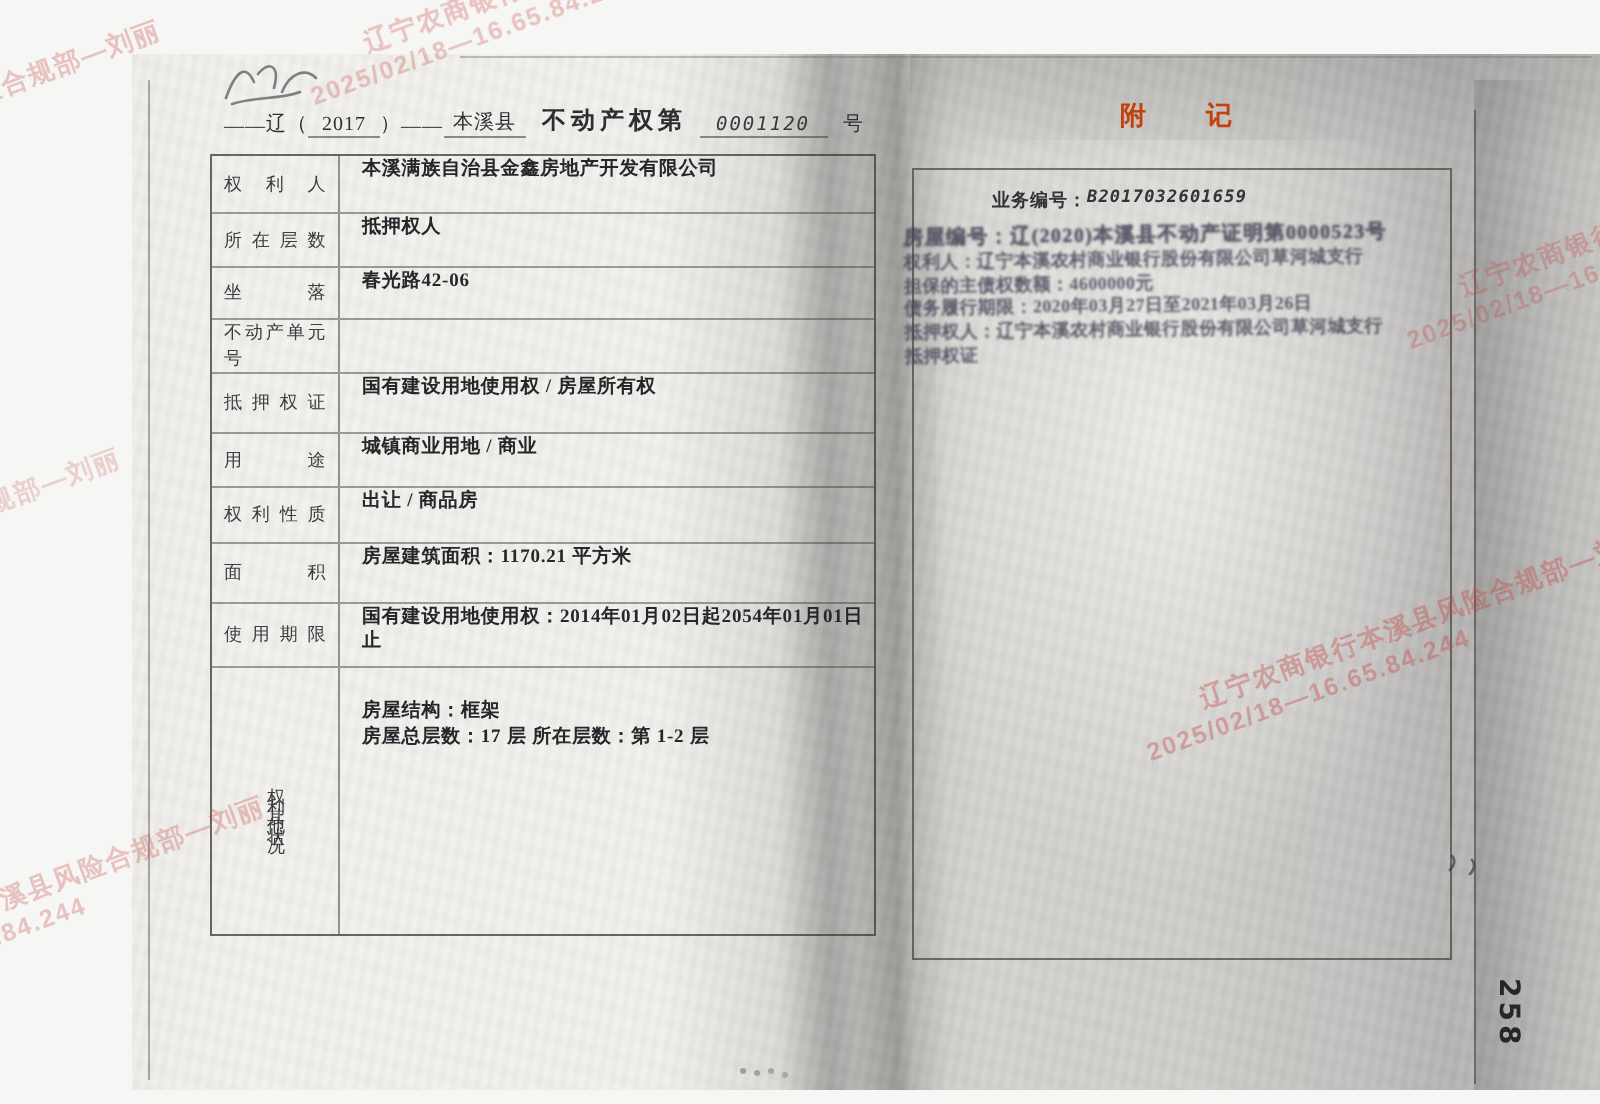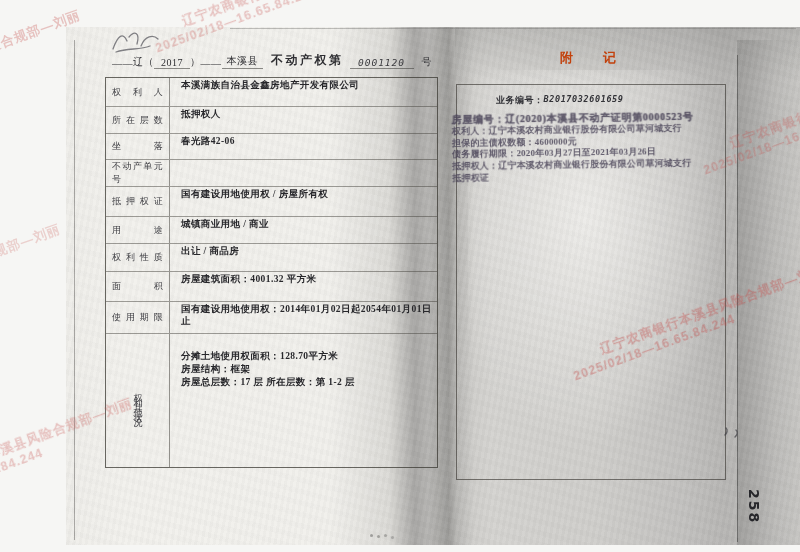--- a/index.html
+++ b/index.html
@@ -173,37 +173,36 @@
           </div>
         <div class="val">
             <span>出让 / 商品房</span>
           </div>
       </div>
       <div class="row" style="height:30px">
         <div class="lbl">
             <span>面积</span>
           </div>
         <div class="val">
-            <span>房屋建筑面积：4001.32 平方米</span>
+            <span>房屋建筑面积：1170.21 平方米</span>
           </div>
       </div>
       <div class="row" style="height:32px">
         <div class="lbl">
             <span>使用期限</span>
           </div>
         <div class="val">
             <span>国有建设用地使用权：2014年01月02日起2054年01月01日止</span>
           </div>
       </div>
       <div class="row row-last">
         <div class="lbl">
             <span>权利其他状况</span>
           </div>
         <div class="val">
-          <div>分摊土地使用权面积：128.70平方米</div>
           <div>房屋结构：框架</div>
           <div>房屋总层数：17 层 所在层数：第 1-2 层</div>
         </div>
       </div>
     </div>
 
     <div class="remarks-title">附记</div>
     <div class="remarks-box"></div>
     <div class="biz-line">
       <span>业务编号：</span>

